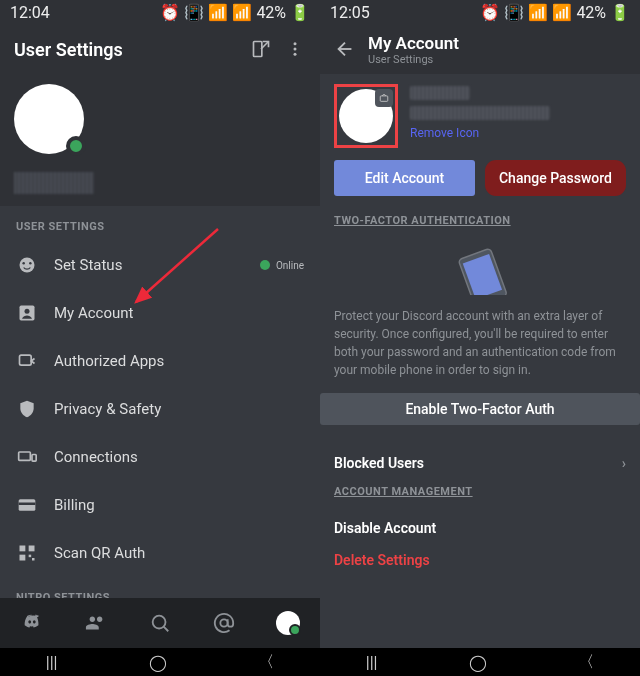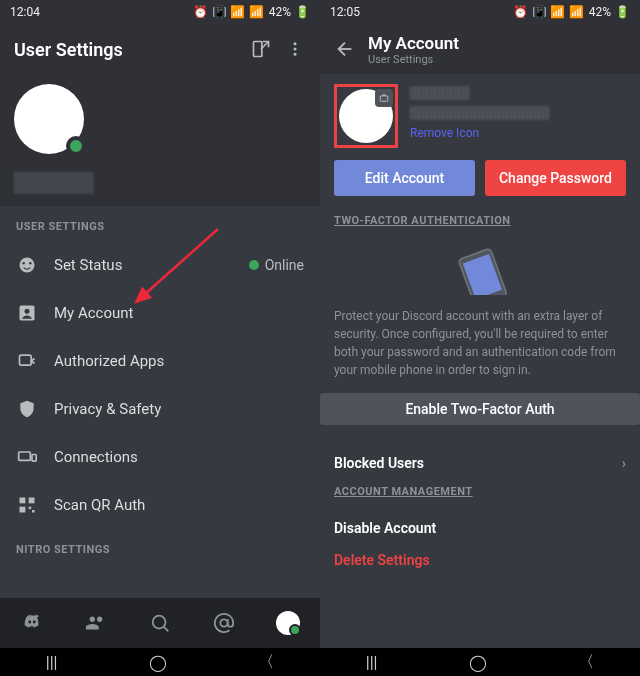--- a/index.html
+++ b/index.html
@@ -20,21 +20,21 @@
     flex-direction: column;
     position: relative;
   }
   .statusbar {
     height: 24px;
     background: #2f3136;
     display: flex;
     align-items: center;
     justify-content: space-between;
     padding: 0 10px;
-    font-size: 12px;
+    font-size: 16px;
     color: #eee;
   }
   .statusbar .icons { display:flex; gap:4px; align-items:center; }
   .header {
     height: 50px;
     display: flex;
     align-items: center;
     padding: 0 14px;
     background: #2f3136;
     gap: 12px;
@@ -67,21 +67,21 @@
     font-size: 11px; font-weight:700; letter-spacing: .5px;
     color:#8e9297; padding: 14px 16px 8px;
   }
   .menu-item {
     display:flex; align-items:center; gap:16px;
     padding: 13px 16px; font-size:15px; color:#dcddde; cursor:pointer;
     position:relative;
   }
   .menu-item .mi-icon { width:22px; height:22px; display:flex; align-items:center; justify-content:center; color:#b9bbbe;}
   .menu-item .right { flex:1; }
-  .online-pill { display:flex; align-items:center; gap:6px; font-size:14px; color:#b9bbbe;}
+  .online-pill { display:flex; align-items:center; gap:6px; font-size:10px; color:#b9bbbe;}
   .dot-green { width:10px;height:10px;border-radius:50%;background:#3ba55c;}
   .bottom-nav {
     position:absolute; bottom:28px; left:0; right:0; height:50px;
     background:#202225; display:flex; align-items:center; justify-content:space-around;
   }
   .bottom-nav .bn { width:24px;height:24px; color:#8e9297; display:flex;align-items:center;justify-content:center;}
   .sysnav {
     position:absolute; bottom:0; left:0; right:0; height:28px;
     background:#000; display:flex; align-items:center; justify-content:space-around;
     color:#ccc;
@@ -101,21 +101,21 @@
   .blurline { height:14px;
     background: repeating-linear-gradient(90deg,#53565e,#53565e 2px,#44474f 2px,#44474f 4px);
     filter: blur(1px); border-radius:2px;}
   .remove-icon { font-size:12px; color:#5865f2; cursor:pointer;}
   .btn-row { display:flex; gap:10px; margin-bottom:18px;}
   .btn {
     flex:1; height:36px; border-radius:3px; display:flex;align-items:center;justify-content:center;
     font-size:14px; font-weight:500; cursor:pointer;
   }
   .btn-primary { background:#7289da; color:#fff;}
-  .btn-secondary{ background:#ef4444; color:#fff;}
+  .btn-secondary{ background:#7f1d1d; color:#fff;border-radius:11px;}
   .section-title-r { font-size:11px; font-weight:700; color:#8e9297; letter-spacing:.5px; margin-bottom:12px;text-decoration:underline;}
   .phone-illust { display:flex; justify-content:center; margin:18px 0 12px;}
   .desc { font-size:12px; line-height:1.5; color:#8e9297; margin-bottom:14px;}
   .full-btn { height:32px; background:#4f545c; color:#fff; border-radius:3px;
     display:flex;align-items:center;justify-content:center; font-size:14px; font-weight:500; cursor:pointer;
     margin: 0 -14px 16px;}
   .row-link { display:flex; align-items:flex-end; justify-content:space-between;
     padding:14px 0; font-size:14px; font-weight:600; color:#fff; cursor:pointer;}
   .chev { color:#8e9297;}
   .danger { color:#ed4245;}
@@ -225,20 +225,29 @@
   <div class="menu-item">
     <div class="mi-icon">
       <svg width="20" height="20" viewBox="0 0 24 24" fill="none" stroke="currentColor" stroke-width="2">
           <rect x="2" y="6" width="14" height="10" rx="1"></rect>
           <rect x="18" y="9" width="5" height="8" rx="1"></rect>
         </svg>
     </div>
     <div class="right">Connections</div>
   </div>
 
+  <div class="menu-item">
+    <div class="mi-icon">
+      <svg width="20" height="20" viewBox="0 0 24 24" fill="currentColor">
+          <rect x="2" y="5" width="20" height="14" rx="2"></rect>
+          <rect x="2" y="9" width="20" height="3" fill="#36393f"></rect>
+        </svg>
+    </div>
+    <div class="right">Billing</div>
+  </div>
 
   <div class="menu-item">
     <div class="mi-icon">
       <svg width="20" height="20" viewBox="0 0 24 24" fill="currentColor">
           <rect x="3" y="3" width="7" height="7"></rect>
           <rect x="14" y="3" width="7" height="7"></rect>
           <rect x="3" y="14" width="7" height="7"></rect>
           <rect x="14" y="14" width="3" height="3"></rect>
           <rect x="18" y="18" width="3" height="3"></rect>
         </svg>

